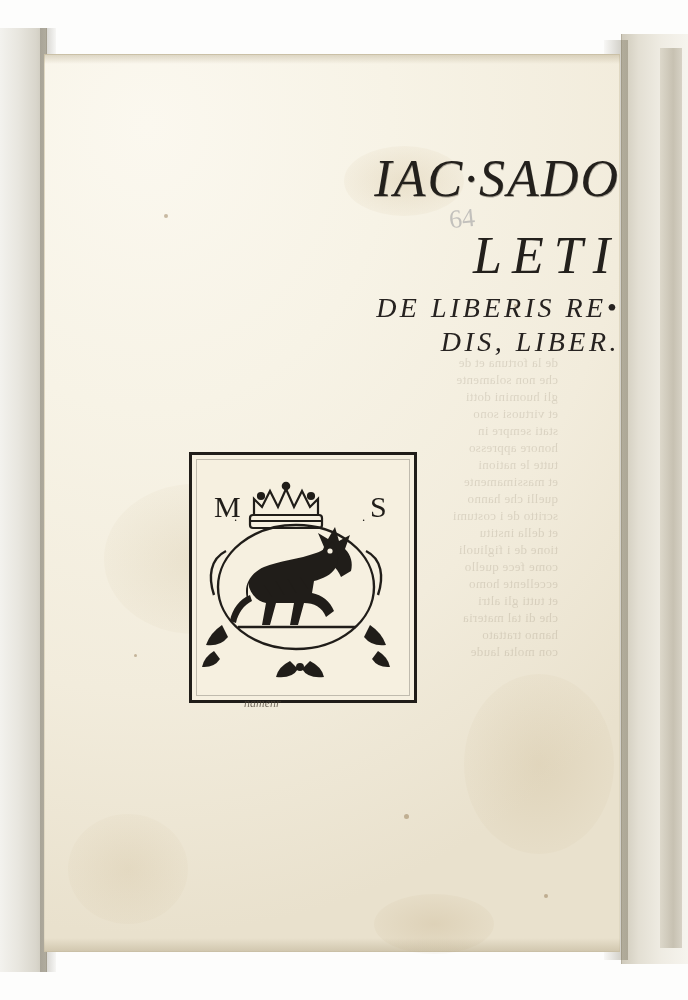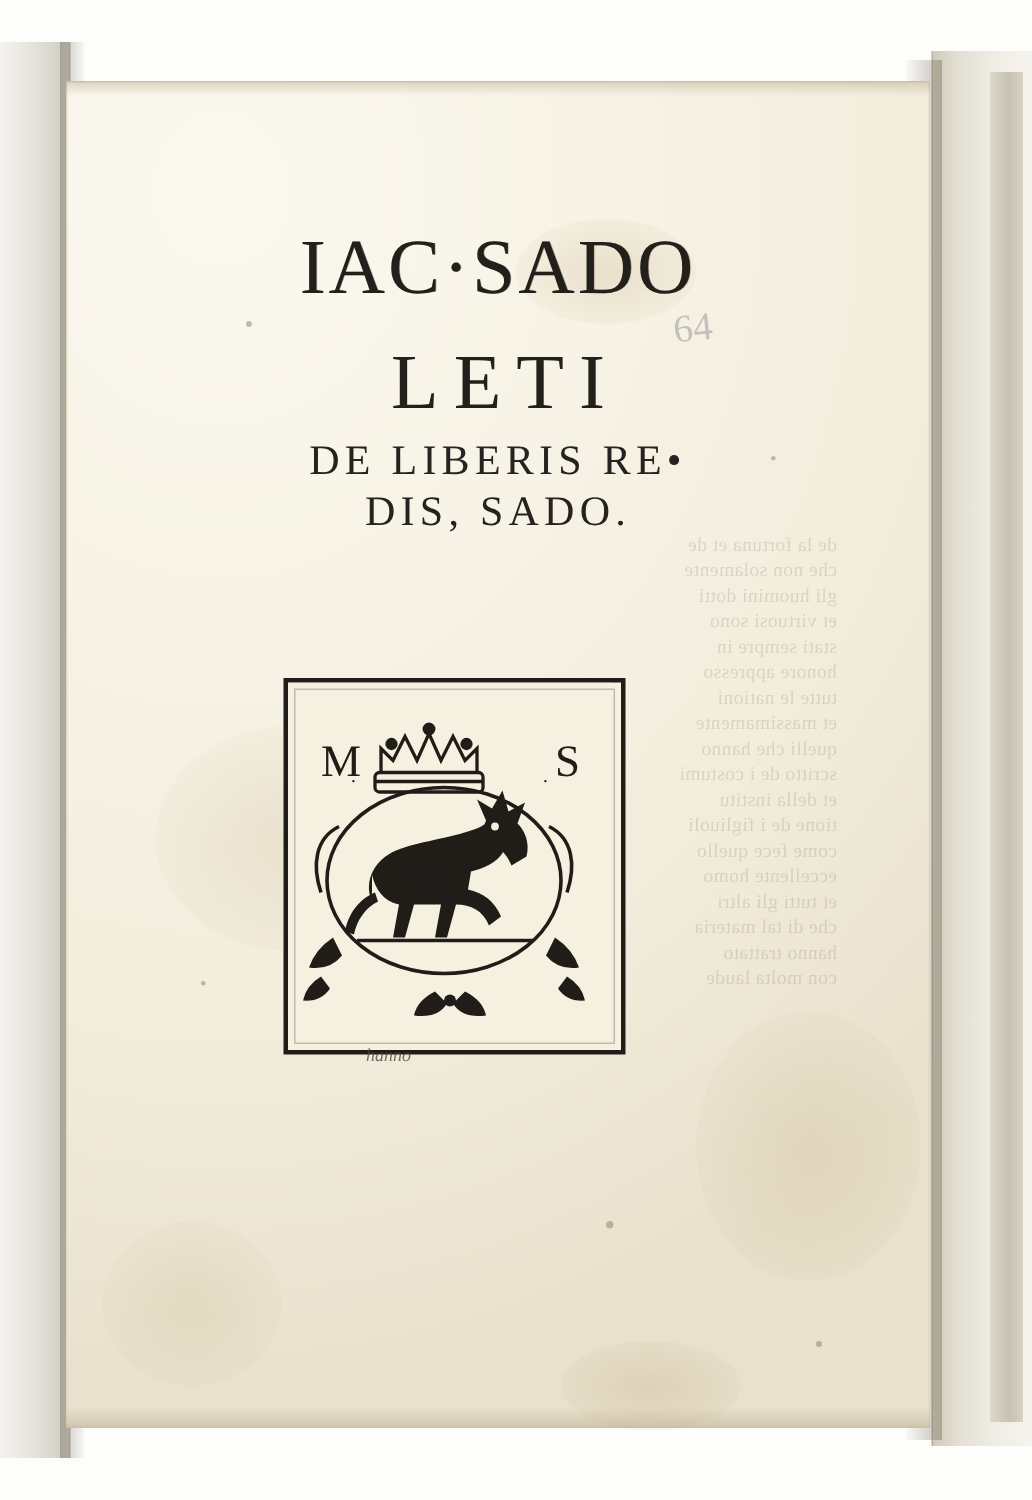--- a/index.html
+++ b/index.html
@@ -96,22 +96,23 @@
     font-family: "Liberation Serif", serif;
     overflow: hidden;
   }
   .showthrough div { white-space: nowrap; }
 
   
   .title-block {
     position: absolute;
     left: 0; top: 96px;
     width: 100%;
-    text-align: center;
+    text-align: right;
     color: #23201c;
+    font-style: italic;
   }
   .title-line-1 {
     font-size: 52px;
     letter-spacing: 2px;
     line-height: 58px;
     font-family: "Liberation Serif", serif;
     text-shadow: 0.5px 0.5px 0 rgba(40,34,26,0.35);
   }
   .title-line-2 {
     font-size: 52px;
@@ -214,21 +215,21 @@
       <div>hanno trattato</div>
       <div>con molta laude</div>
     </div>
 
     <div class="pencil-note">64</div>
 
     <div class="title-block">
       <div class="title-line-1">IAC·SADO</div>
       <div class="title-line-2">LETI</div>
       <div class="subtitle">DE LIBERIS RE•</div>
-      <div class="subtitle" style="margin-top:-8px;">DIS, SADO.</div>
+      <div class="subtitle" style="margin-top:-8px;">DIS, LIBER.</div>
     </div>
 
     <div class="device">
       <div class="device-inner"></div>
       <svg width="216" height="239" viewBox="0 0 216 239">
         <rect x="0" y="0" width="216" height="239" fill="#f6f0e0"></rect>
 
         <text x="22" y="62" font-family="Liberation Serif, serif" font-size="30" fill="#201d19">M</text>
         <text x="178" y="62" font-family="Liberation Serif, serif" font-size="30" fill="#201d19">S</text>
         <text x="42" y="66" font-family="Liberation Serif, serif" font-size="13" fill="#201d19">.</text>
@@ -270,16 +271,16 @@
 
         <g stroke="#201d19" stroke-width="1" opacity=".6">
           <line x1="72" y1="130" x2="80" y2="142"></line>
           <line x1="84" y1="126" x2="92" y2="140"></line>
           <line x1="96" y1="124" x2="104" y2="138"></line>
           <line x1="108" y1="122" x2="116" y2="134"></line>
         </g>
       </svg>
     </div>
 
-    <div class="catchword">hanno</div>
+    <div class="catchword">namenr</div>
 
   </div>
 </div>
 
 </body></html>

